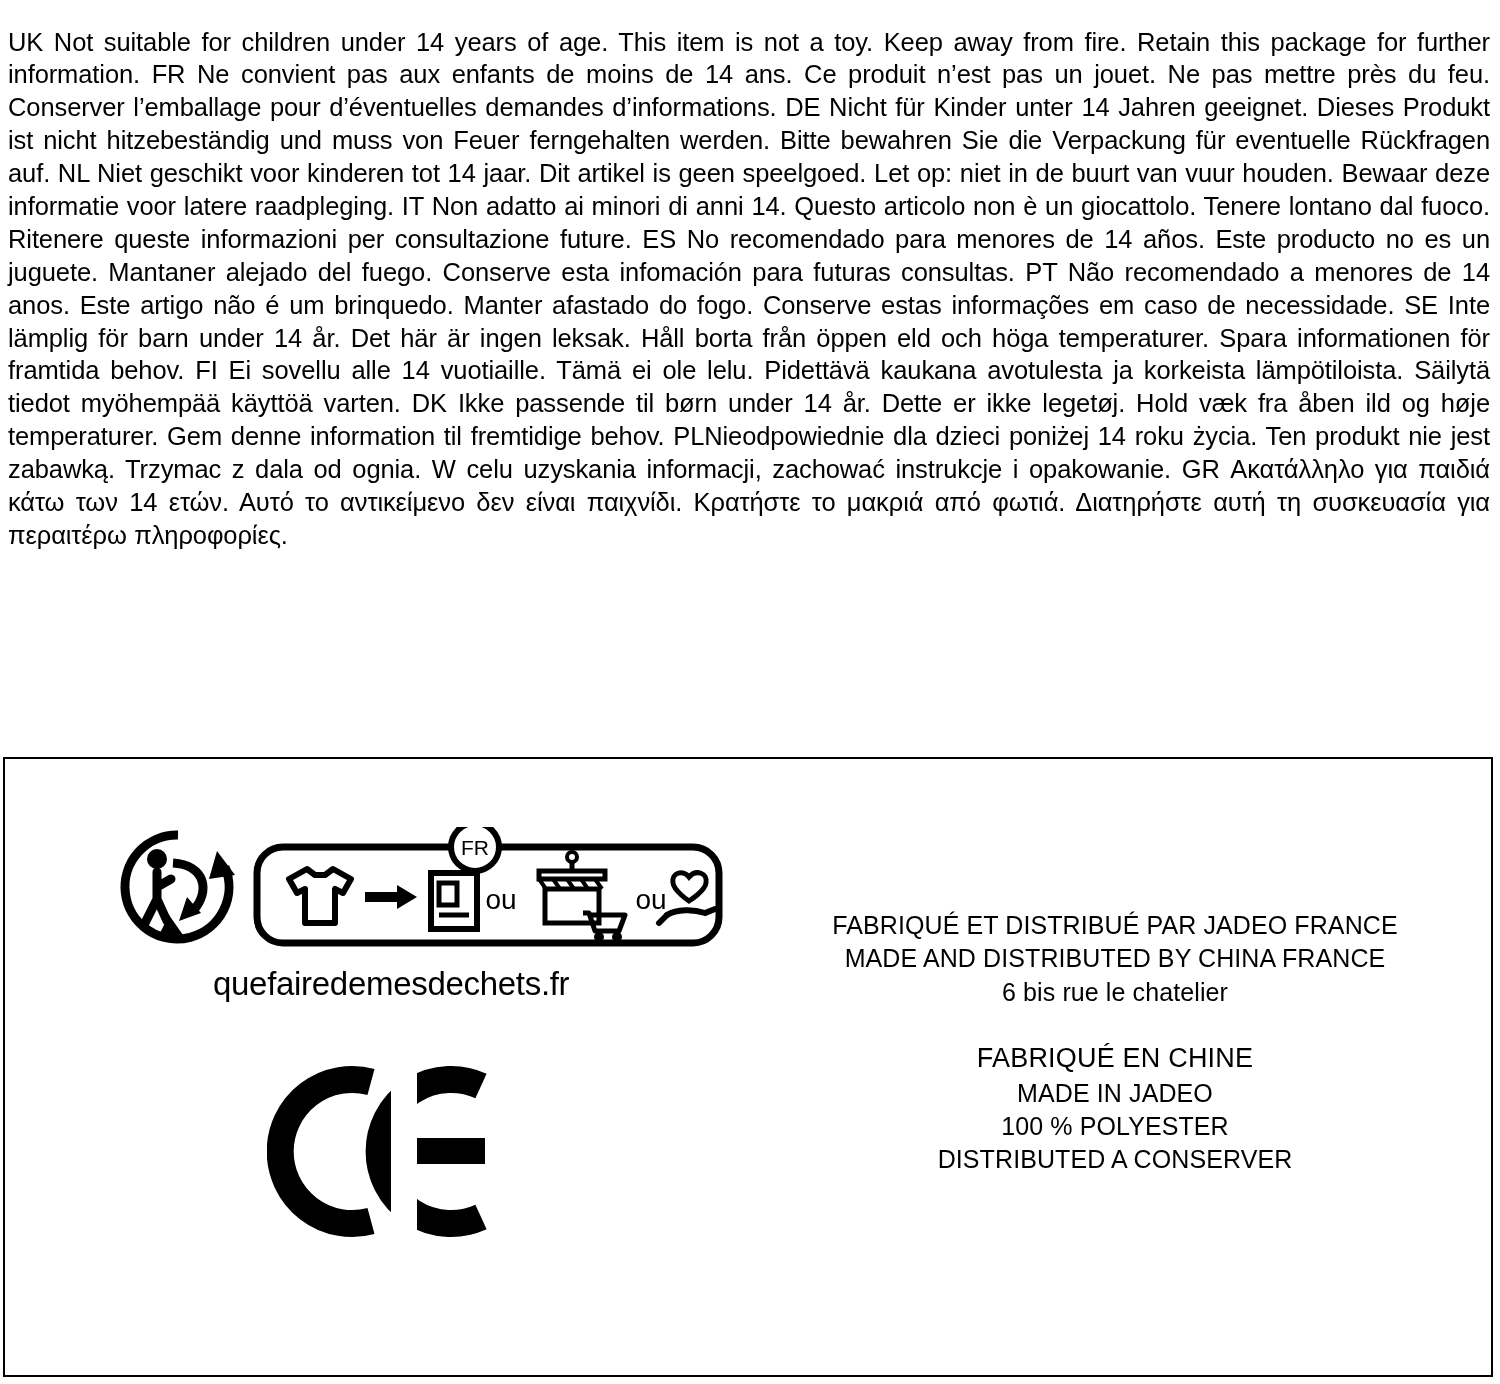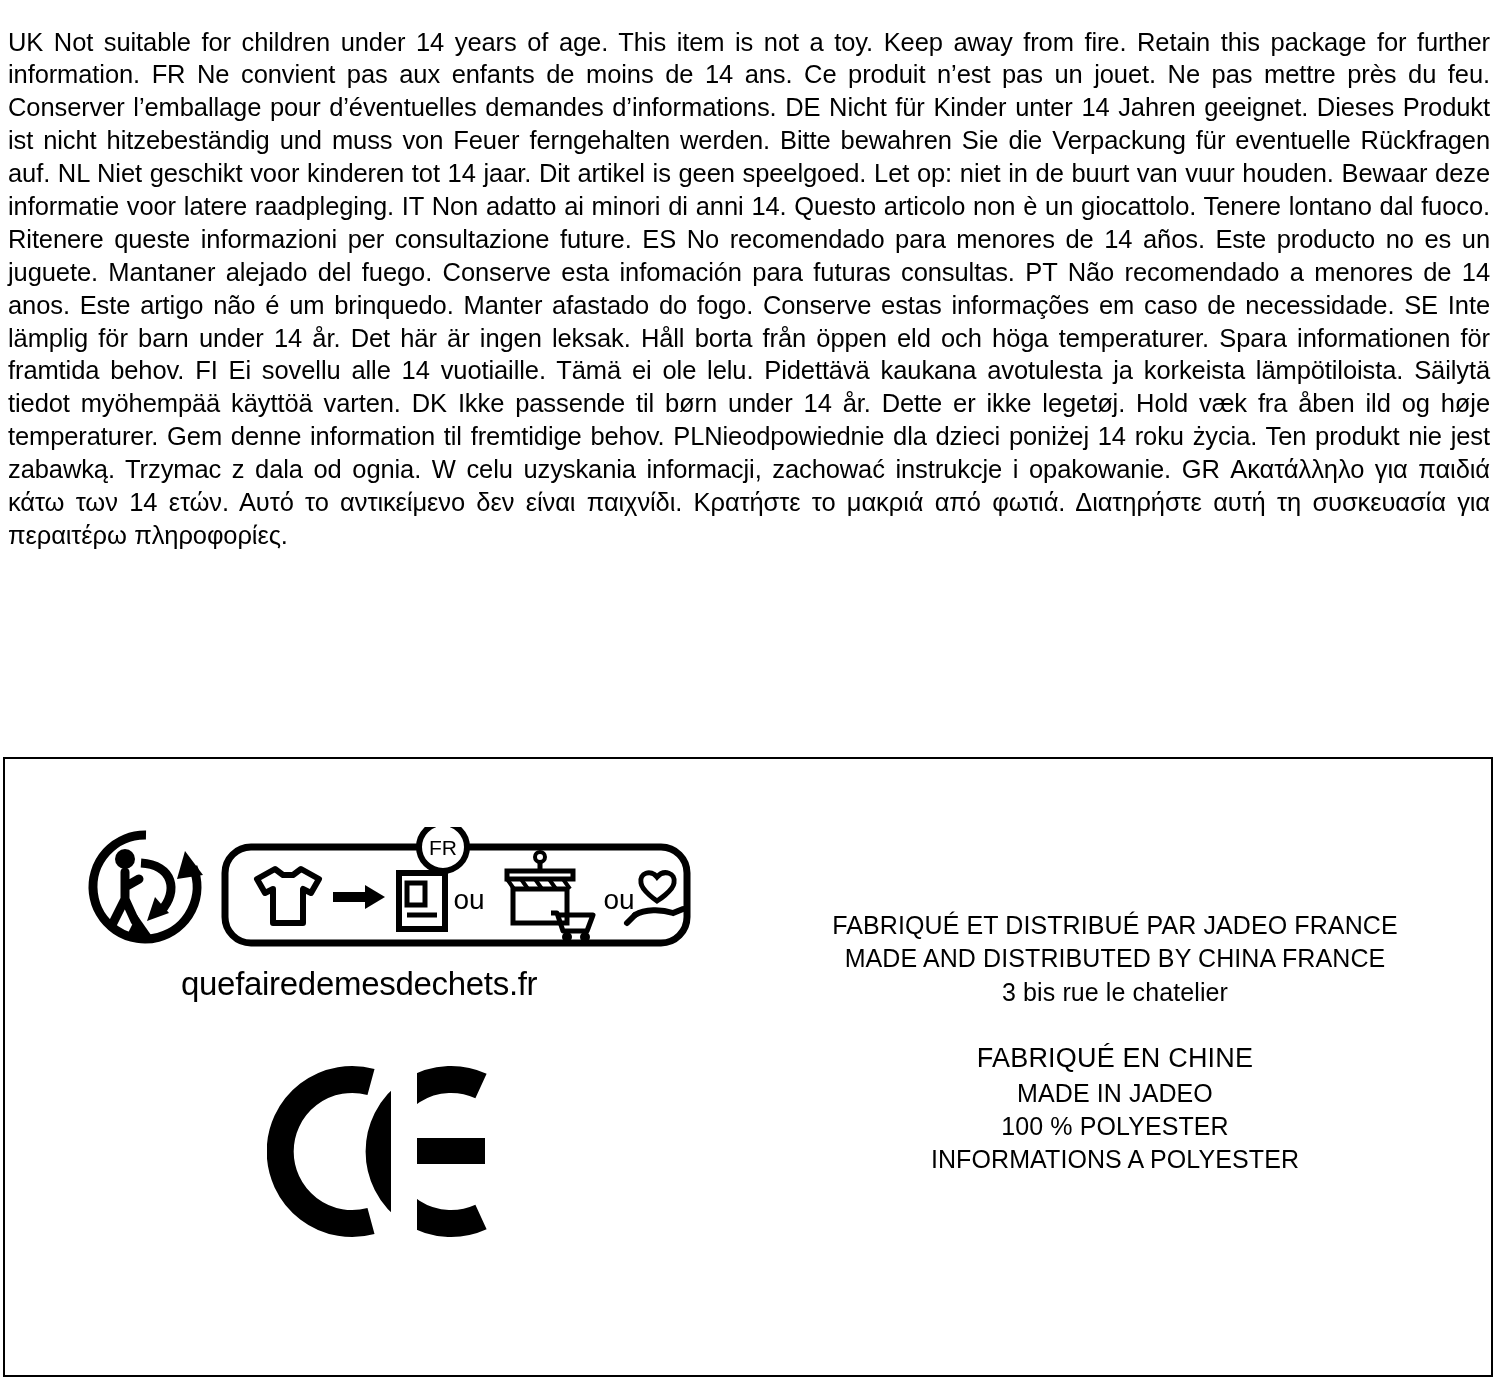--- a/index.html
+++ b/index.html
@@ -45,21 +45,21 @@
 
   .panel-inner {
     position: relative;
     width: 100%;
     height: 100%;
   }
 
   
   .eco-group {
     position: absolute;
-    left: 76px;
+    left: 108px;
     top: 68px;
     width: 620px;
   }
   .eco-row {
     display: flex;
     align-items: center;
     gap: 10px;
   }
   .eco-caption {
     margin-top: 14px;
@@ -179,22 +179,22 @@
 
         <path d="M214 22 A72 72 0 1 0 214 153" fill="none" stroke="#000" stroke-width="27"></path>
         <rect x="132" y="74" width="86" height="26" fill="#000"></rect>
         <rect x="124" y="0" width="26" height="175" fill="#fff"></rect>
       </svg>
     </div>
 
     <div class="maker-block">
       <div class="maker-line">FABRIQUÉ ET DISTRIBUÉ PAR JADEO FRANCE</div>
       <div class="maker-line">MADE AND DISTRIBUTED BY CHINA FRANCE</div>
-      <div class="maker-line">3 bis rue le chatelier</div>
+      <div class="maker-line">6 bis rue le chatelier</div>
       <div class="maker-gap"></div>
       <div class="maker-strong">FABRIQUÉ EN CHINE</div>
       <div class="maker-line">MADE IN JADEO</div>
       <div class="maker-line">100 % POLYESTER</div>
-      <div class="maker-line">INFORMATIONS A POLYESTER</div>
+      <div class="maker-line">DISTRIBUTED A CONSERVER</div>
     </div>
 
   </div>
 </div>
 
 </body></html>

